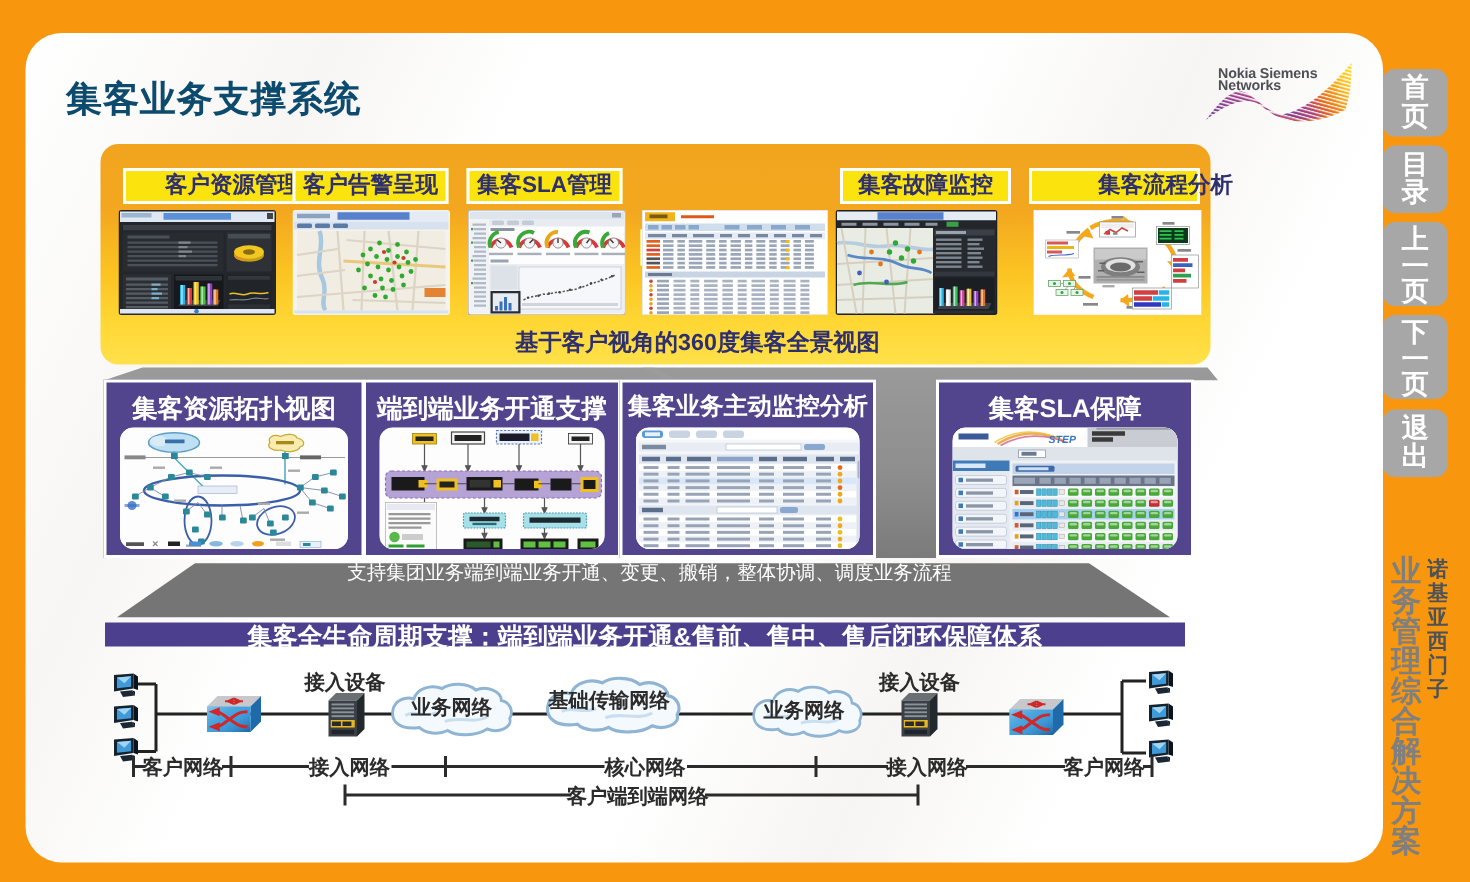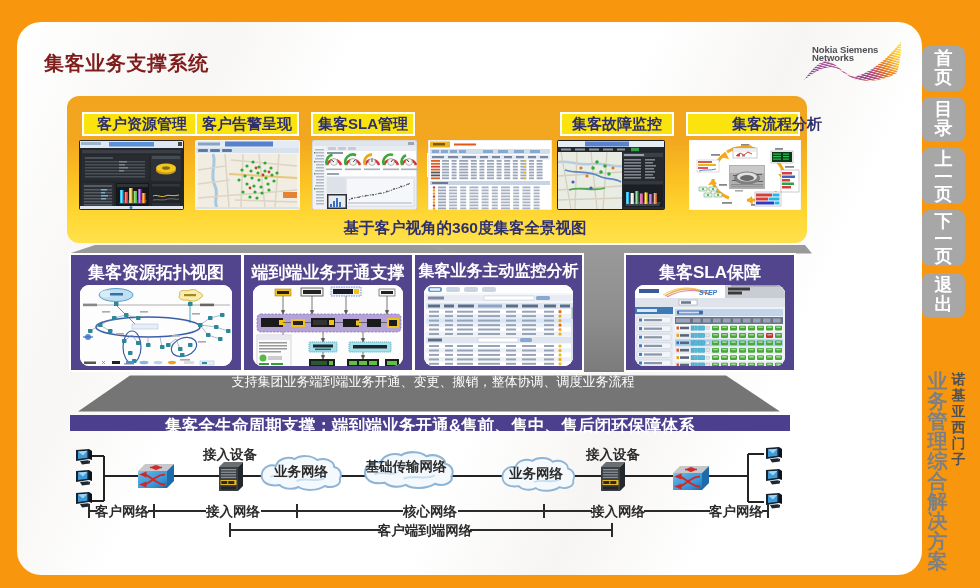--- a/index.html
+++ b/index.html
@@ -1,20 +1,20 @@
 <!DOCTYPE html>
 <html><head>
 <meta charset="utf-8">
 <style>
 * { margin:0; padding:0; box-sizing:border-box; }
 html,body { width:980px; height:588px; overflow:hidden; font-family:"Liberation Sans", sans-serif; }
 #page { position:relative; width:980px; height:588px; background:#F8970E; }
 #white { position:absolute; left:17px; top:22px; width:905px; height:553px; border-radius:24px;
   background:linear-gradient(115deg,#ffffff 0%,#f7f6f4 18%,#ffffff 30%,#ffffff 55%,#f6f5f3 68%,#ffffff 80%,#ffffff 100%); }
-#title { position:absolute; left:44px; top:50px; font-size:20px; font-weight:bold; color:#7f1d1d; letter-spacing:0.6px; }
+#title { position:absolute; left:44px; top:50px; font-size:24px; font-weight:bold; color:#0c4a6e; letter-spacing:0.6px; }
 
 #ybox { position:absolute; left:67px; top:95.5px; width:740px; height:147.5px; border-radius:12px;
   background:linear-gradient(180deg,#F2A41E 0%, #F3A71F 30%, #FBC322 58%, #FFD835 82%, #FFE14B 100%); }
 .chip { position:absolute; top:16px; height:24px; background:#FBE40E; border:2px solid #FFFFFF; color:#2E2F6E;
   font-size:15px; font-weight:bold; text-align:center; line-height:20px; white-space:nowrap; }
 #caption { position:absolute; left:28px; top:122.5px; width:100%; text-align:center; font-size:15.5px; font-weight:bold; color:#2E2F6E; }
 .thumb { position:absolute; top:44px; width:105px; height:70px; }
 
 #grayback { position:absolute; left:0; top:0; width:980px; height:588px; pointer-events:none; }
 
@@ -47,21 +47,21 @@
           <stop offset="0.55" stop-color="#8E8E8E"></stop>
           <stop offset="1" stop-color="#7B7B7B"></stop>
     </linearGradient>
       </defs>
     <polygon points="95,245 805,245 812,253.5 796,253.5 796,372 71,372 71,253" fill="url(#grg)"></polygon>
     <polygon points="130,375.5 726,375.5 780,411.5 78,411.5" fill="#757575"></polygon>
     <polygon points="428,245 436,245 452,253.5 444,253.5" fill="#9e9e9e" opacity="0.55"></polygon>
   </svg>
 
   <div id="ybox">
-    <div class="chip" style="left:15px;width:120px;">客户资源管理</div>
+    <div class="chip" style="left:15px;width:120px;text-align:right;">客户资源管理</div>
     <div class="chip" style="left:128px;width:104px;">客户告警呈现</div>
     <div class="chip" style="left:244px;width:104px;">集客SLA管理</div>
     <div class="chip" style="left:360px;width:124px;margin-top:41px;">集客业务质量分析</div>
     <div class="chip" style="left:493px;width:114px;">集客故障监控</div>
     <div class="chip" style="left:619px;width:114px;padding-left:44px;">集客流程分析</div>
     <div class="thumb" style="left:12px;"><svg width="105" height="70" viewBox="0 0 105 70">
 <rect width="105" height="70" rx="2" fill="#23262b"></rect>
 <rect x="1" y="1" width="103" height="7" fill="#dfe8f2"></rect>
 <rect x="30" y="2" width="45" height="4.5" fill="#3a7bd0" opacity="0.8"></rect>
 <rect x="2" y="2" width="20" height="3" fill="#9db6cf"></rect>

